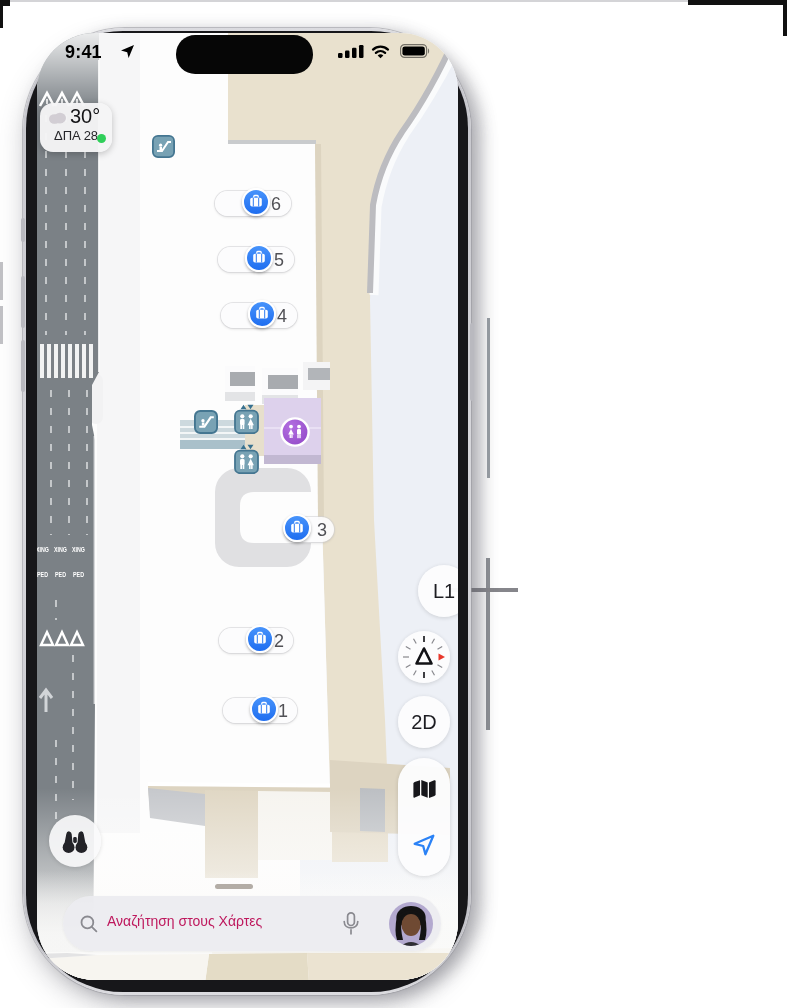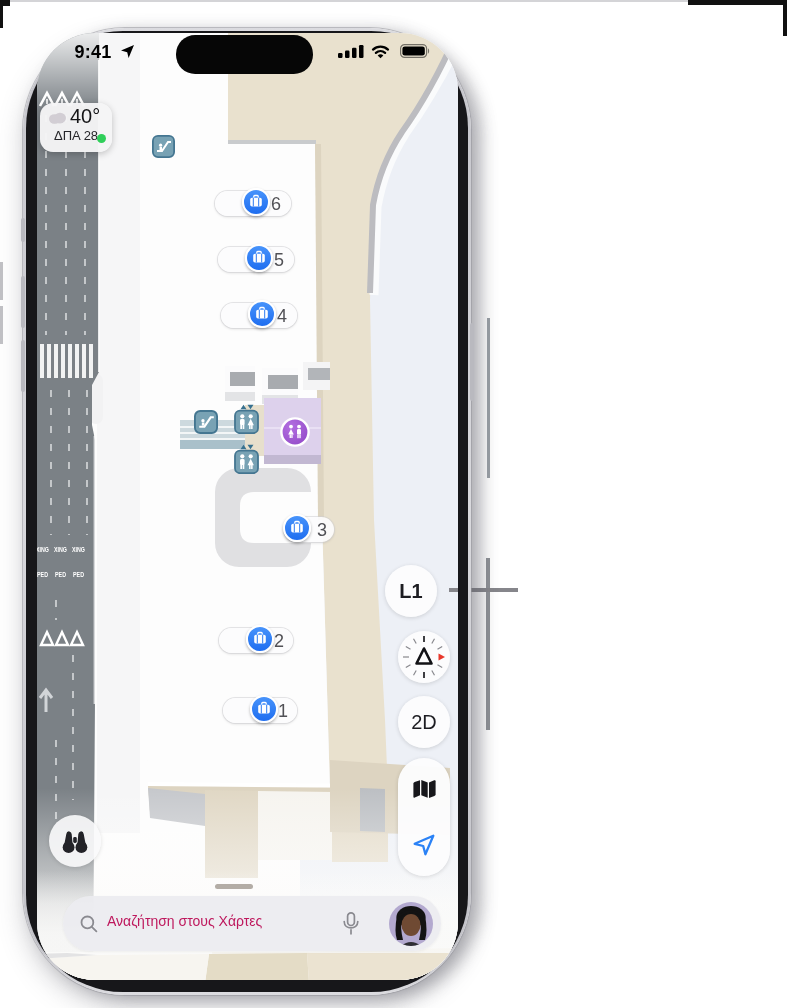--- a/index.html
+++ b/index.html
@@ -186,21 +186,21 @@
 
           <rect x="37" y="788" width="421" height="192" fill="url(#fadewhite)"></rect>
 
           <polygon points="212,952 310,952 306,980 214,980" fill="#ece4d2"></polygon>
           <polygon points="310,952 455,948 458,980 306,980" fill="#f0eadd"></polygon>
           <rect x="37" y="952" width="175" height="28" fill="#fcfbf9"></rect>
         </svg>
 
         <div class="abs" style="left:139px;top:2px;width:137px;height:38.5px;border-radius:19.2px;background:#060606;"></div>
 
-        <div class="abs" style="left:28px;top:9px;width:56px;font-size:18px;font-weight:bold;color:#000;text-align:center;letter-spacing:0.2px;">9:41</div>
+        <div class="abs" style="left:28px;top:9px;width:56px;font-size:18px;font-weight:bold;color:#000;letter-spacing:0.2px;">9:41</div>
 
         <svg class="abs" style="left:83px;top:11px;" width="15" height="15" viewBox="0 0 15 15">
           <path d="M 14,1 L 8.6,14 L 7.2,8.2 L 1,6.6 Z" fill="#000"></path>
         </svg>
 
         <svg class="abs" style="left:301px;top:12px;" width="27" height="13" viewBox="0 0 27 13">
           <rect x="0" y="8" width="4.5" height="5" rx="1.2" fill="#000"></rect>
           <rect x="7" y="5.5" width="4.5" height="7.5" rx="1.2" fill="#000"></rect>
           <rect x="14" y="2.8" width="4.5" height="10.2" rx="1.2" fill="#000"></rect>
           <rect x="21" y="0" width="4.5" height="13" rx="1.2" fill="#000"></rect>
@@ -217,21 +217,21 @@
           <rect x="2.4" y="2.4" width="22.4" height="9.2" rx="2.4" fill="#000"></rect>
           <path d="M 28,4.5 C 29.5,5 29.5,9 28,9.5 Z" fill="#000" fill-opacity="0.5"></path>
         </svg>
 
         <div class="abs" style="left:3px;top:70px;width:72px;height:49px;border-radius:13px;background:rgba(245,245,246,0.96);box-shadow:0 2px 7px rgba(0,0,0,0.22);">
           <svg class="abs" style="left:7px;top:7px;" width="20" height="14" viewBox="0 0 20 14">
             <ellipse cx="7.5" cy="9" rx="5.5" ry="4.8" fill="#d2ced4"></ellipse>
             <ellipse cx="13" cy="8" rx="6" ry="5.2" fill="#d2ced4"></ellipse>
             <rect x="3.5" y="8.5" width="13" height="4.8" rx="2.4" fill="#d2ced4"></rect>
           </svg>
-          <div class="abs" style="left:30px;top:1.5px;font-size:20px;color:#151517;">40°</div>
+          <div class="abs" style="left:30px;top:1.5px;font-size:20px;color:#151517;">30°</div>
           <div class="abs" style="left:6px;top:24.5px;font-size:13px;color:#26262a;margin-left:8px;">ΔΠΑ 28</div>
           <div class="abs" style="left:56.5px;top:30.5px;width:9px;height:9px;border-radius:50%;background:#30cf5a;"></div>
         </div>
 
         <svg class="abs" style="left:115px;top:102px;" width="23" height="23" viewBox="0 0 23 23">
           <rect x="0.9" y="0.9" width="21.2" height="21.2" rx="5" fill="#78a2b4" stroke="#447691" stroke-width="1.8"></rect>
           <g stroke="#ffffff" stroke-width="2" fill="none">
             <path d="M 5,16 L 10,16 L 16,7 L 19,7"></path>
           </g>
           <circle cx="8.6" cy="10.2" r="1.6" fill="#fff"></circle>
@@ -338,21 +338,21 @@
             <rect x="1.2" y="3.8" width="11.6" height="8.8" rx="1.8" fill="#fff"></rect>
             <path d="M 4.8,3.6 L 4.8,2.4 Q 4.8,1.5 5.7,1.5 L 8.3,1.5 Q 9.2,1.5 9.2,2.4 L 9.2,3.6" fill="none" stroke="#fff" stroke-width="1.3"></path>
             <line x1="4.3" y1="4" x2="4.3" y2="12.4" stroke="#2b79f0" stroke-width="1"></line>
             <line x1="9.7" y1="4" x2="9.7" y2="12.4" stroke="#2b79f0" stroke-width="1"></line>
           </svg>
           <div class="pnum" style="left:33px;">3</div>
         </div>
 
         <div class="abs" style="left:412px;top:555px;width:9px;height:3.5px;background:#86868b;"></div>
 
-        <div class="ctl" style="left:348px;top:532px;font-weight:bold;">L1</div>
+        <div class="ctl" style="left:381px;top:532px;">L1</div>
 
         <div class="ctl" style="left:361px;top:598px;">
           <svg class="abs" style="left:0;top:0;" width="52" height="52" viewBox="0 0 52 52">
             <g stroke="#88888d" stroke-width="1.2">
               <line x1="26" y1="5" x2="26" y2="11" stroke="#2a2a2e" stroke-width="1.8"></line>
               <line x1="26" y1="41" x2="26" y2="47" stroke="#2a2a2e" stroke-width="1.8"></line>
               <line x1="5" y1="26" x2="11" y2="26"></line>
               <line x1="15.5" y1="7.8" x2="18.2" y2="12.5"></line>
                 <line x1="33.8" y1="39.5" x2="36.5" y2="44.2"></line>
               <line x1="7.8" y1="15.5" x2="12.5" y2="18.2"></line>

